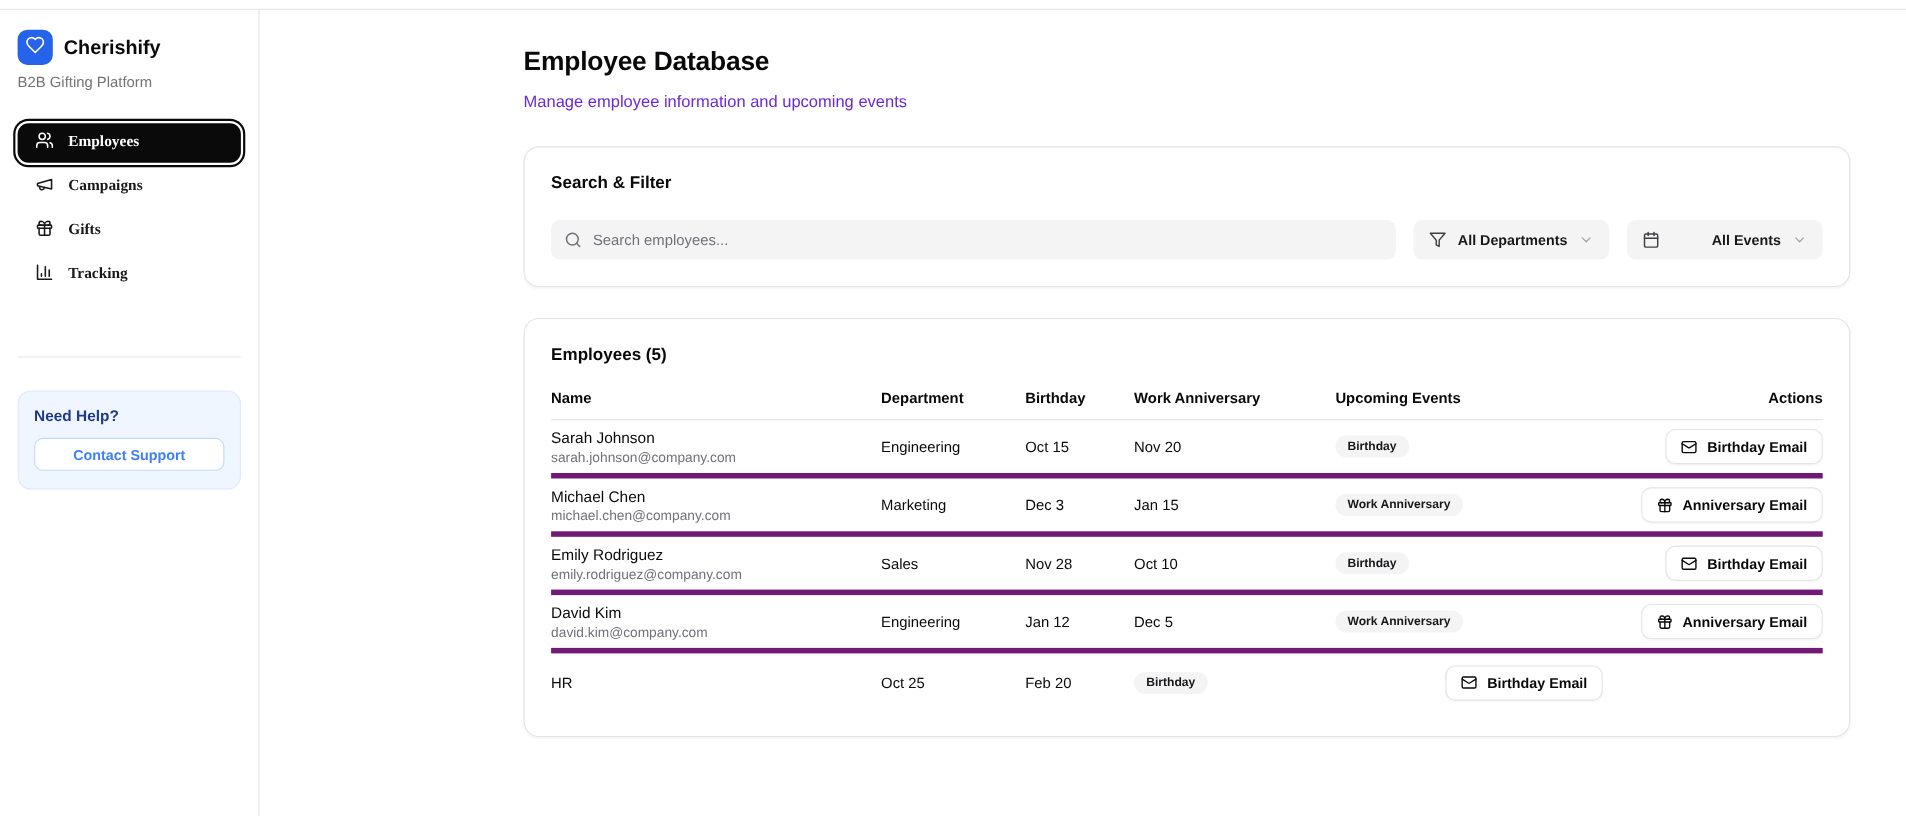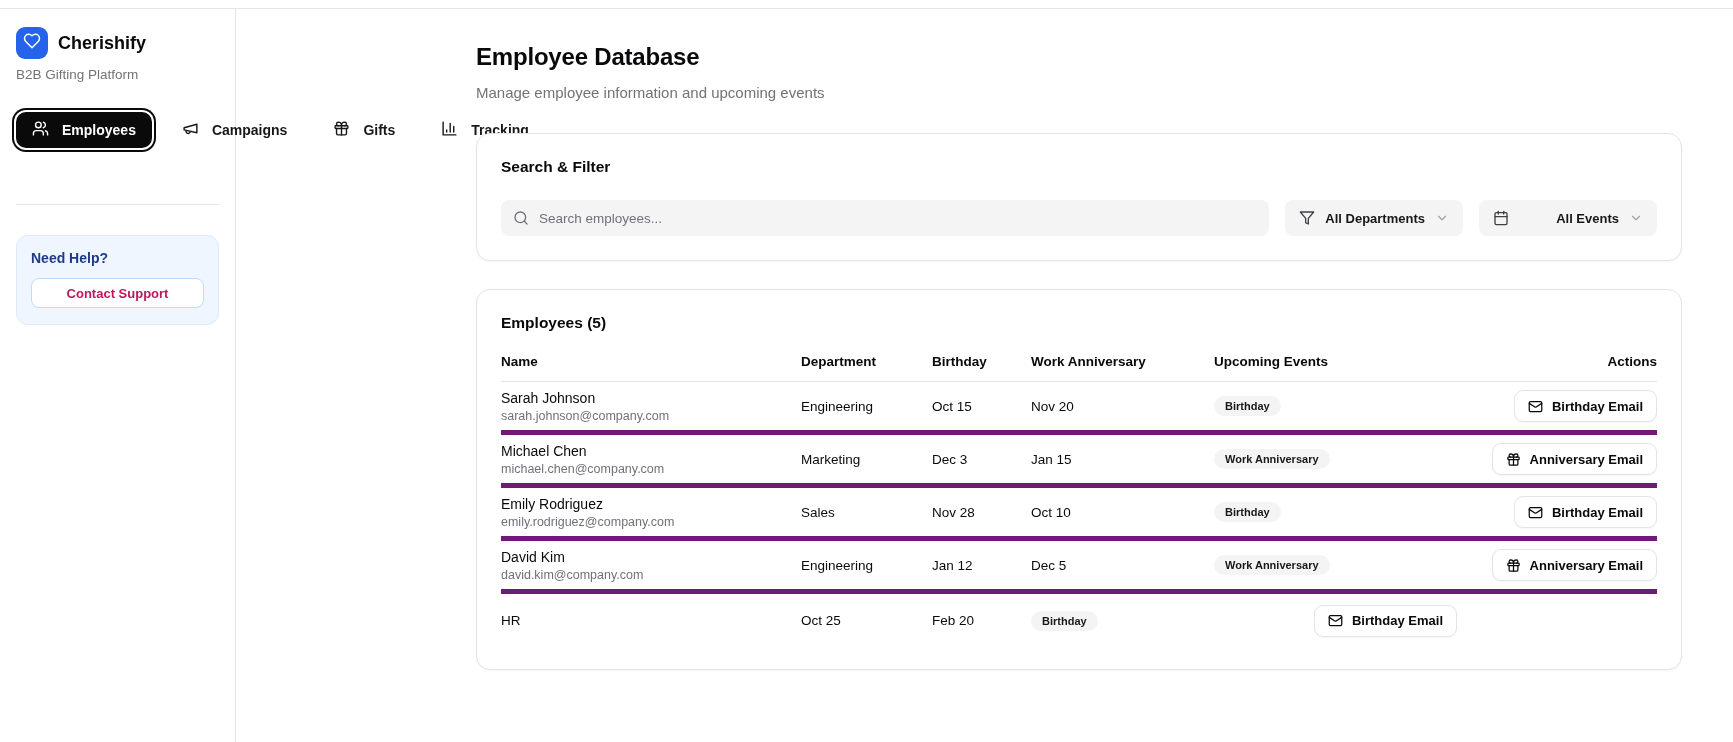--- a/index.html
+++ b/index.html
@@ -10,38 +10,38 @@
   .app { display:flex; height:733px; }
 
   
   .sidebar { width:236px; min-width:236px; border-right:1px solid #e4e4e7; padding:18px 16px 0 16px; background:#fff; }
   .brand-row { display:flex; align-items:center; gap:10px; }
   .brand-logo { width:32px; height:32px; border-radius:9px; background:#2563eb; display:flex; align-items:center; justify-content:center; }
   .brand-logo svg { width:18px; height:18px; stroke:#fff; fill:none; stroke-width:2; }
   .brand-name { font-size:18px; font-weight:700; color:#0a0a0a; }
   .brand-tagline { margin-top:8px; font-size:13.5px; color:#737373; }
 
-  .nav { margin-top:30px; display:flex; flex-direction:row; gap:14px; }
+  .nav { margin-top:30px; display:flex; flex-direction:column; gap:4px;font-family:Liberation Serif, serif; }
   .nav-item { display:flex; align-items:center; gap:13px; height:36px; padding:0 16px; border-radius:10px;
     font-size:14px; font-weight:600; color:#18181b; cursor:pointer; }
   .nav-item svg { width:17px; height:17px; stroke:currentColor; fill:none; stroke-width:2; stroke-linecap:round; stroke-linejoin:round; flex:none; }
   .nav-item.active { background:#0a0a0a; color:#fff; box-shadow:0 0 0 2px #fff, 0 0 0 4px #0a0a0a; }
 
   .sidebar-divider { border:none; border-top:1px solid #e5e5e5; margin:56px 0 30px 0; }
 
   .help-card { background:#eff6ff; border:1px solid #dbeafe; border-radius:12px; padding:14px 14px 16px 14px; }
   .help-title { font-size:14px; font-weight:700; color:#1e3a8a; }
   .help-body { margin-top:9px; font-size:12.5px; line-height:1.55; color:#2d4fc7; }
   .help-btn { margin-top:12px; width:100%; height:30px; background:#fff; border:1px solid #bfdbfe; border-radius:8px;
-    color:#be185d; font-size:13px; font-weight:700; font-family:inherit; cursor:pointer; }
+    color:#3b82f6; font-size:13px; font-weight:700; font-family:inherit; cursor:pointer; }
 
   
   .main { flex:1; padding:34px 51px 0 240px; overflow:hidden; }
   .page-title { font-size:24px; font-weight:700; letter-spacing:-0.2px; }
-  .page-subtitle { margin-top:13px; font-size:15px; color:#737373; }
+  .page-subtitle { margin-top:13px; font-size:15px; color:#6d28d9; }
 
   .card { background:#fff; border:1px solid #e4e4e7; border-radius:14px; box-shadow:0 1px 2px rgba(0,0,0,0.04); }
   .filter-card { margin-top:32px; padding:24px; }
   .card-title { font-size:15.5px; font-weight:600; }
 
   .filter-row { display:flex; gap:16px; margin-top:24px; align-items:center; }
   .search-wrap { position:relative; flex:1; }
   .search-wrap svg { position:absolute; left:12px; top:10px; width:16px; height:16px; stroke:#71717a; fill:none; stroke-width:2; stroke-linecap:round; }
   .search-input { width:100%; height:36px; background:#f4f4f5; border:none; border-radius:8px; padding:0 12px 0 38px;
     font-size:13.5px; font-family:inherit; color:#09090b; outline:none; }

